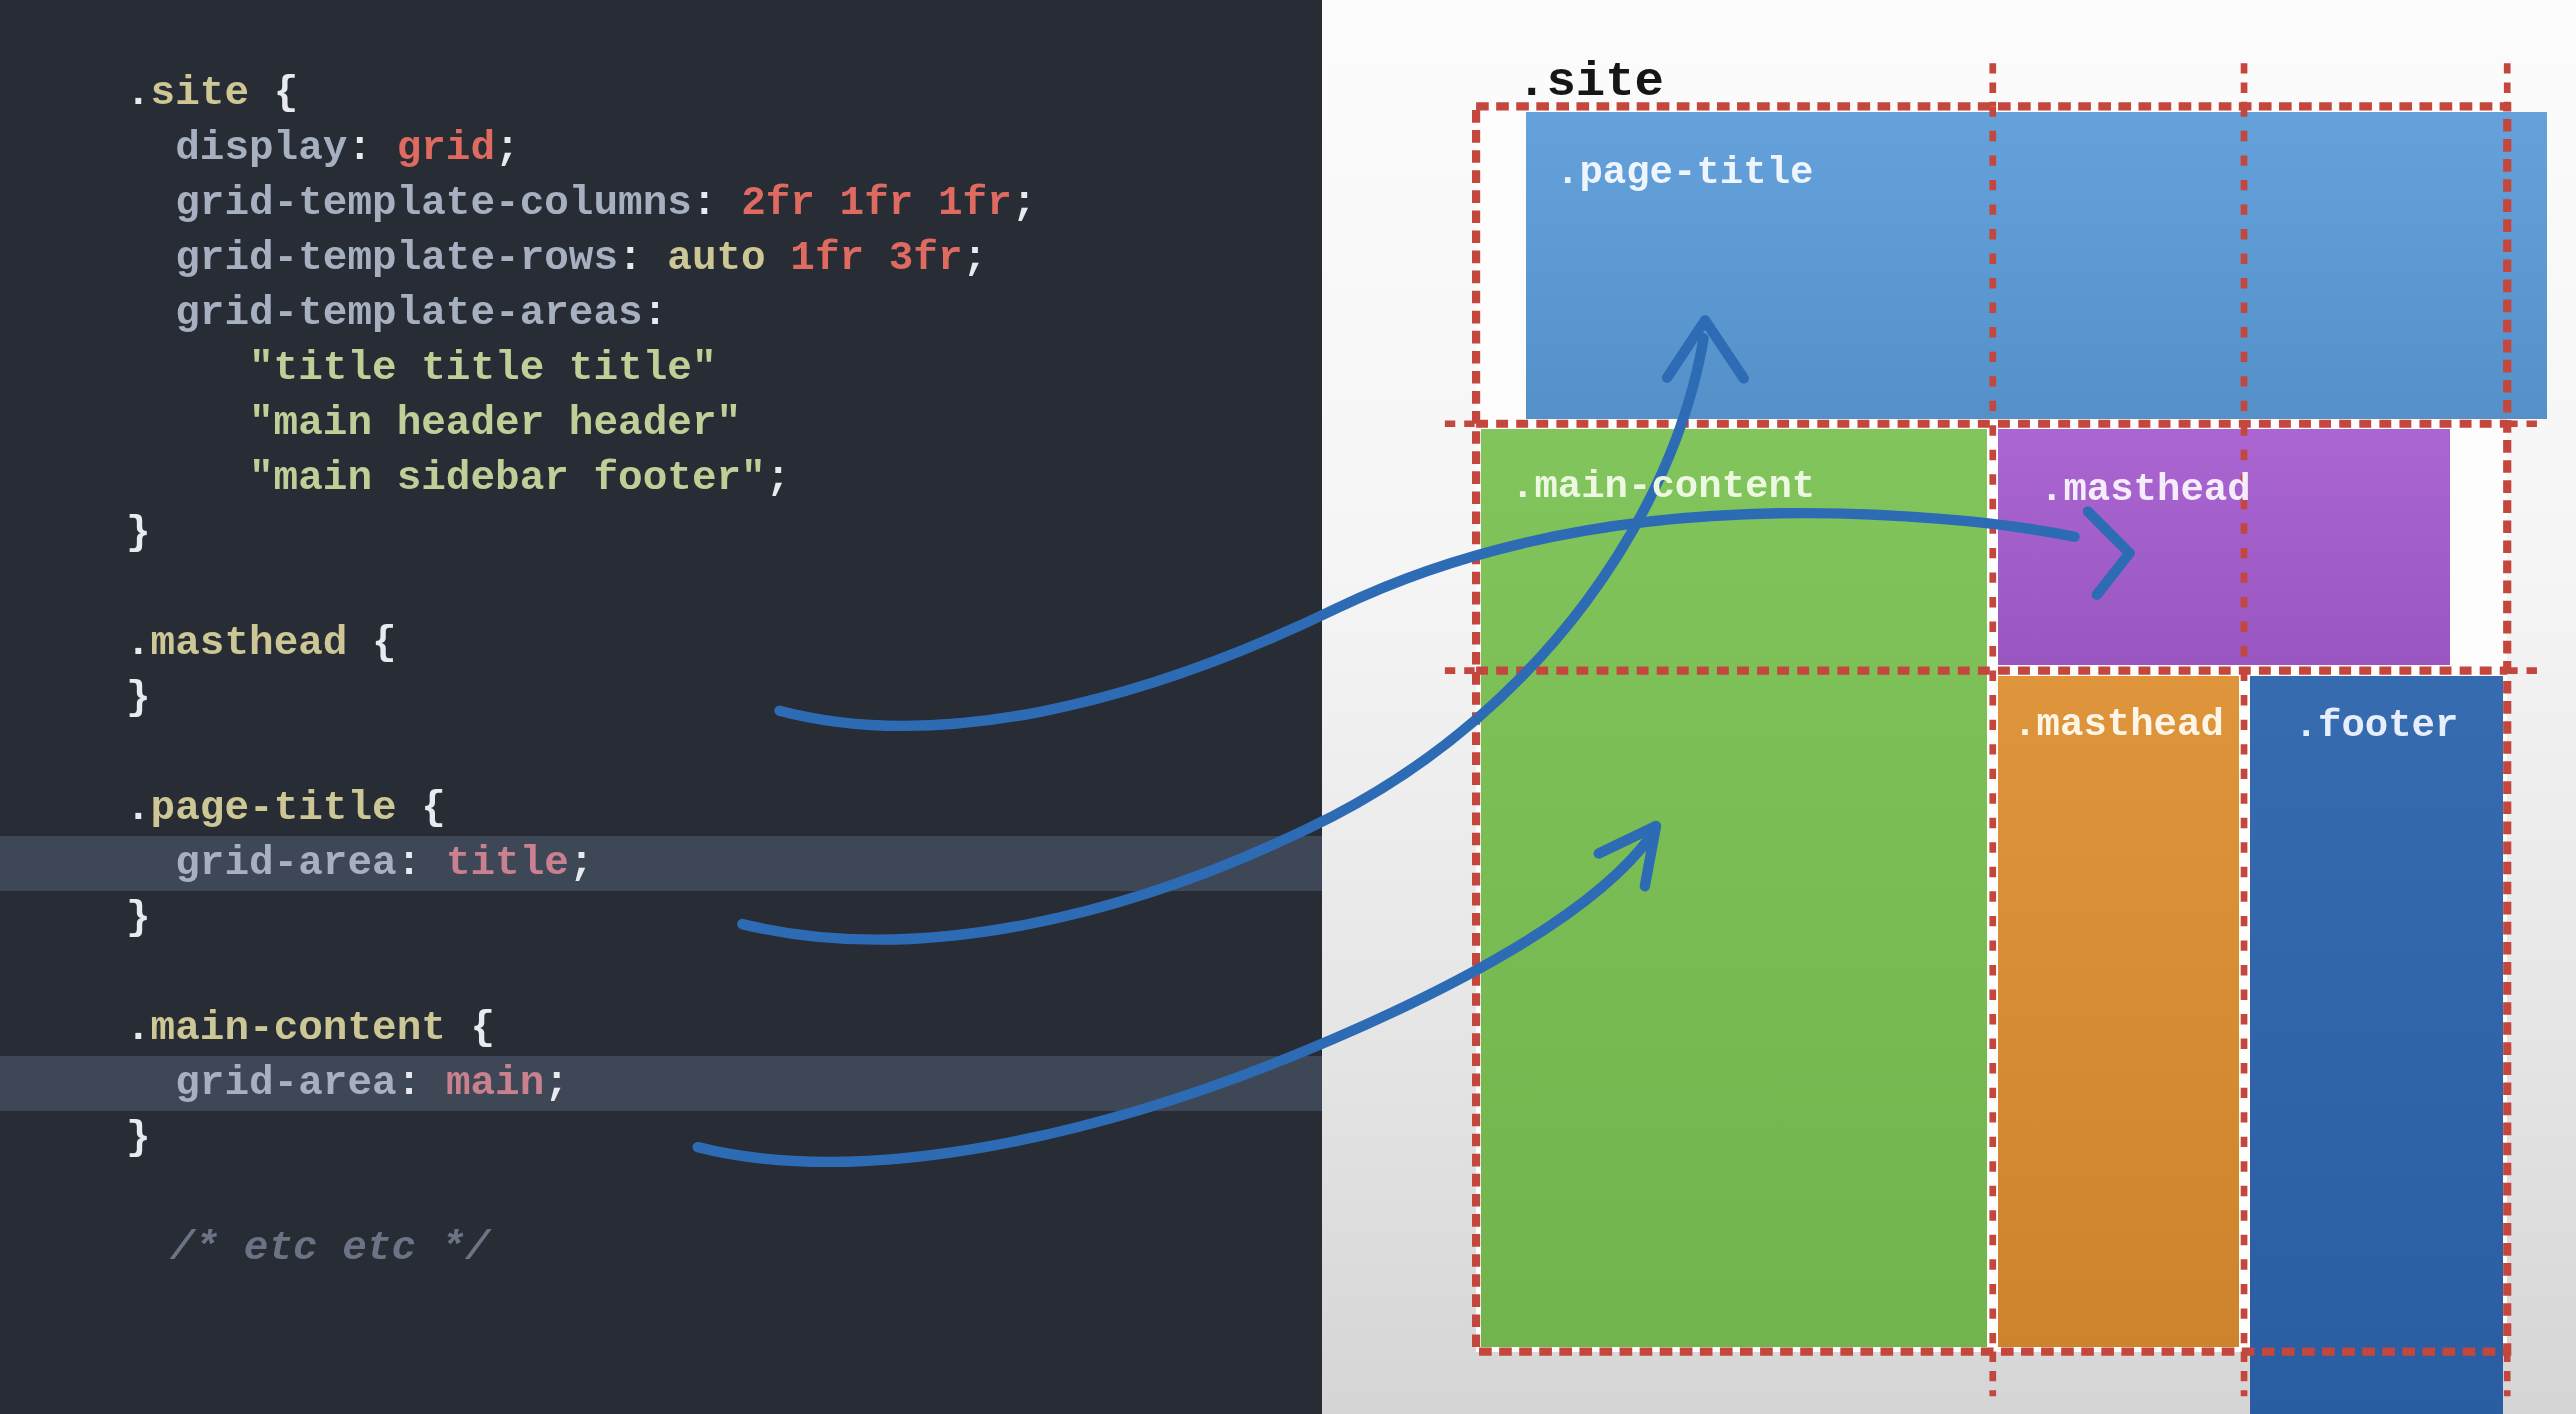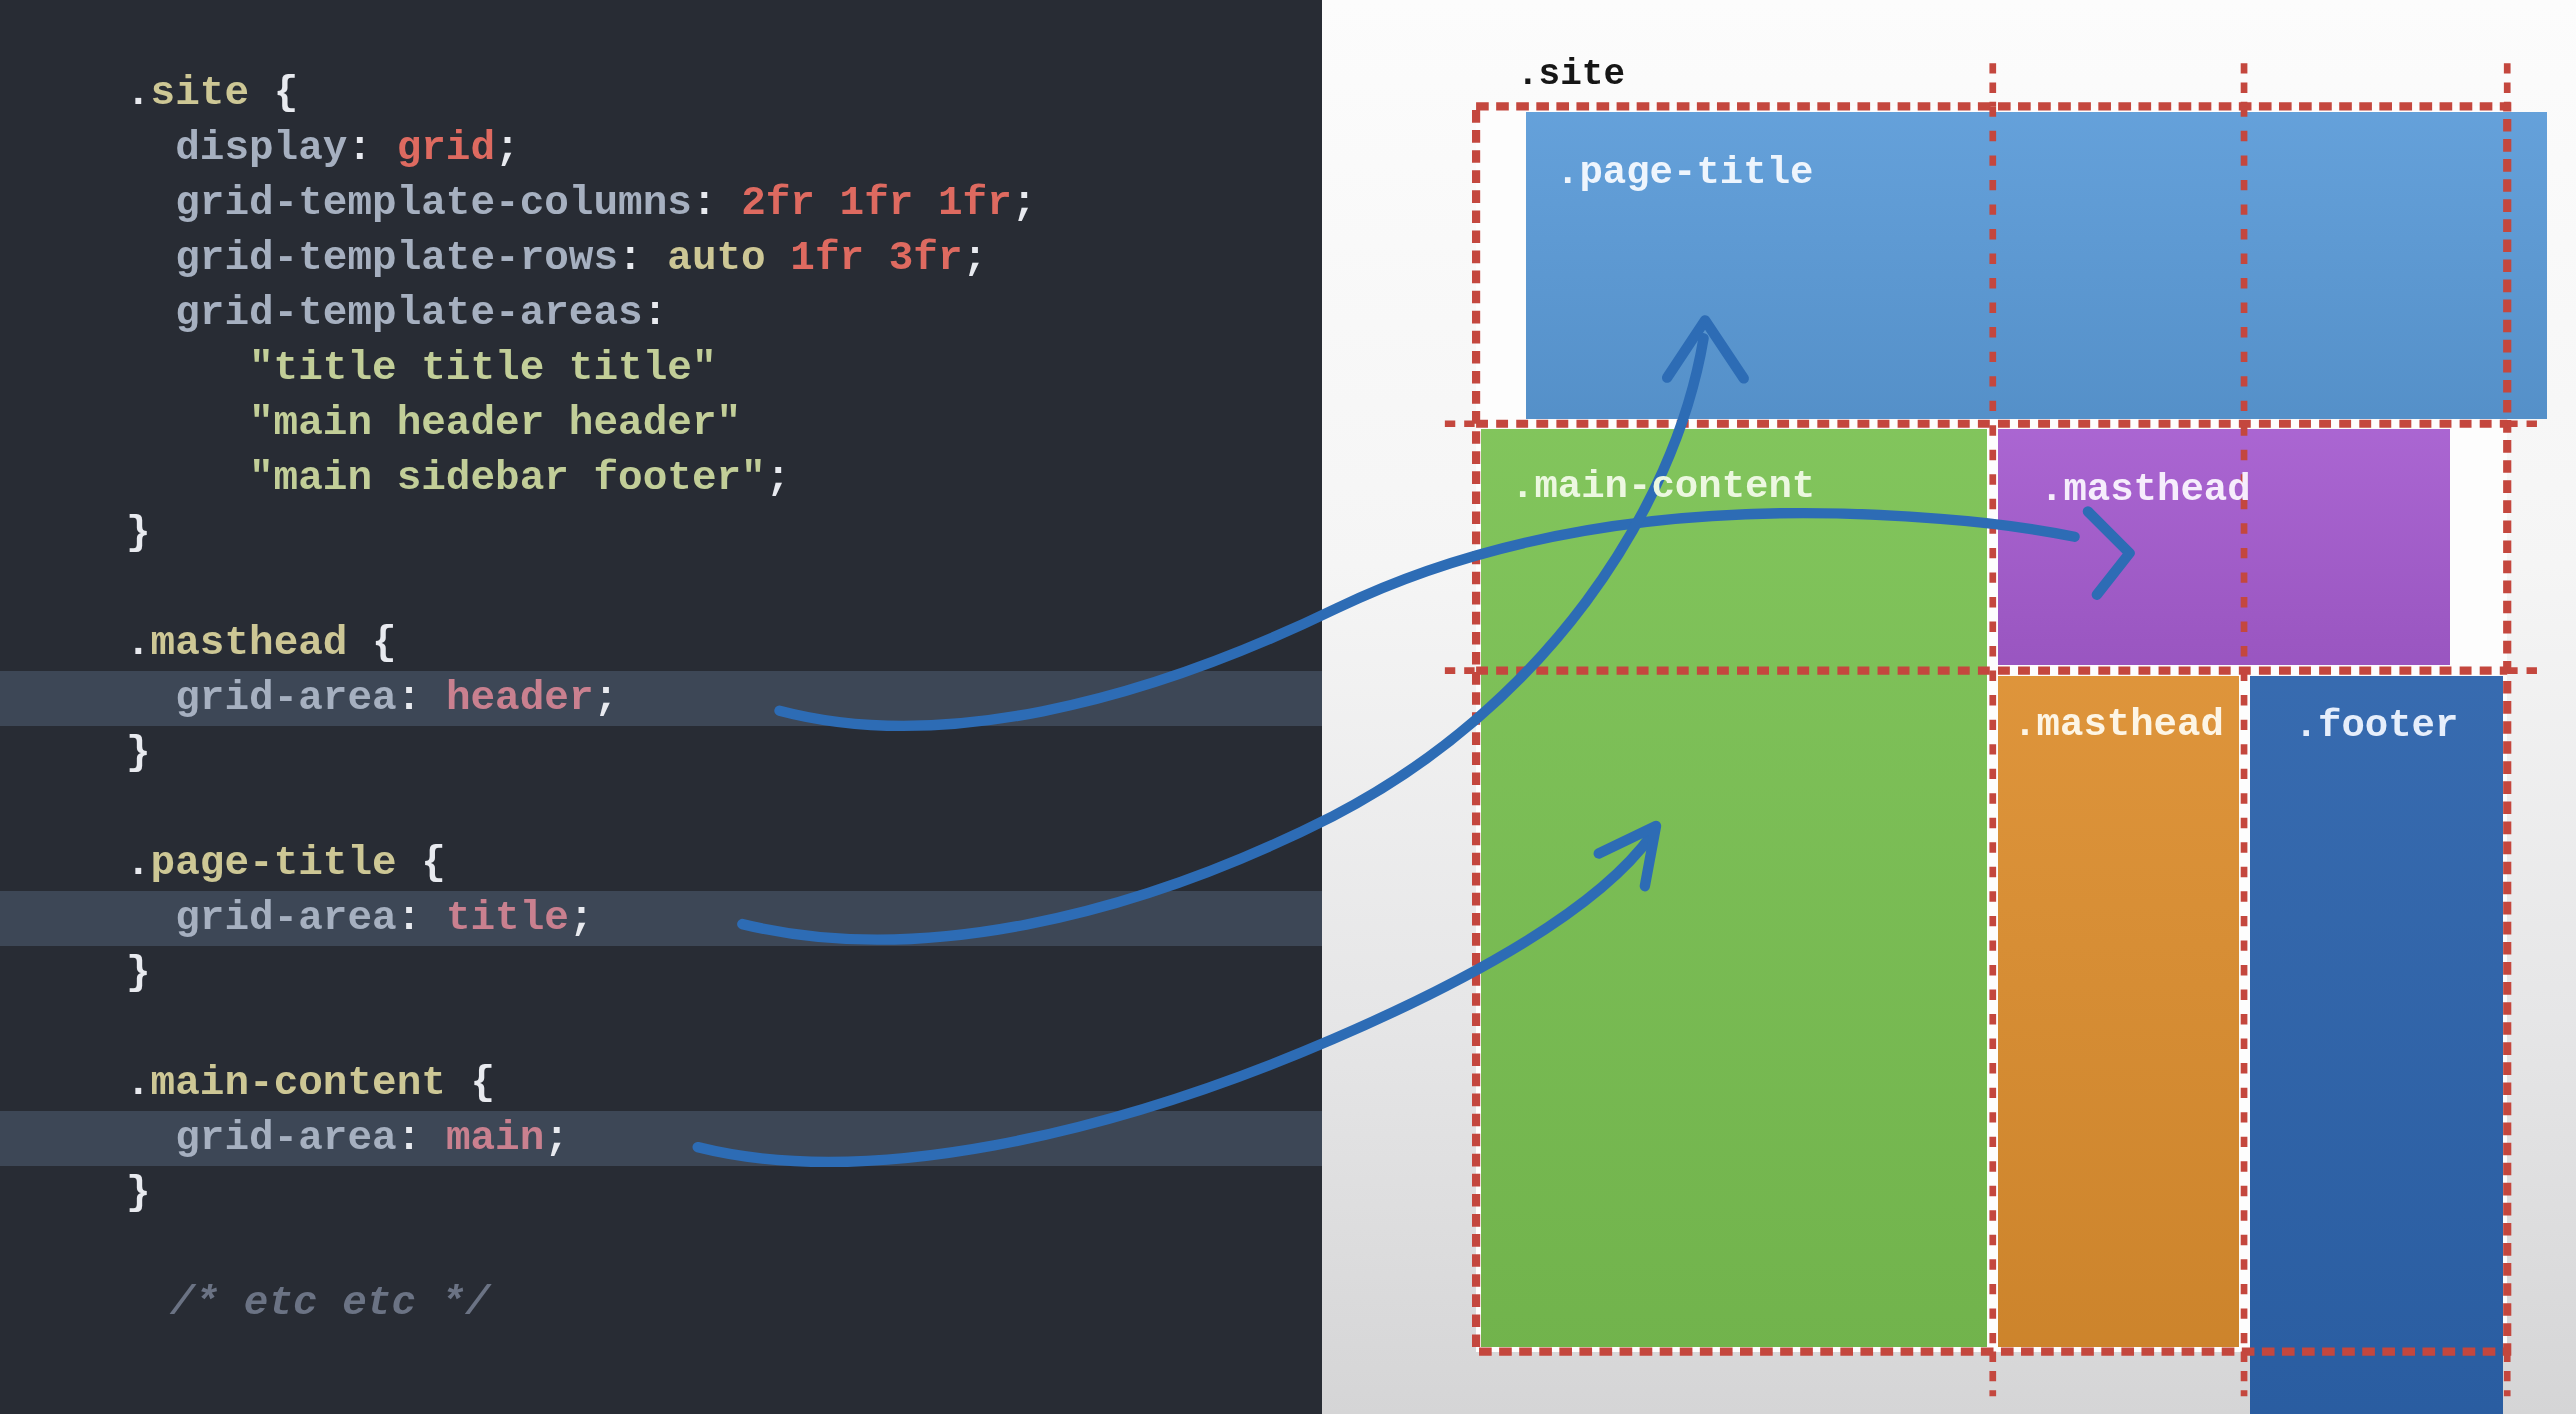--- a/index.html
+++ b/index.html
@@ -19,21 +19,21 @@
   .tk-val{color:var(--tk-val);}
   .tk-hval{color:var(--tk-hval);}
   .tk-str{color:var(--tk-str);}
   .tk-comment{color:var(--tk-comment);font-style:italic;margin-left:44px;}
 
   
   .preview-panel{position:absolute;left:1322px;top:0;right:0;height:1414px;
                  background:linear-gradient(180deg,#fcfcfc 0%,#f5f5f5 40%,#e6e6e7 72%,#d5d5d6 100%);}
   .grid-underlay{position:absolute;left:1476px;top:106px;width:1031px;height:1246px;
                  background:#fdfdfd;}
-  .site-label{position:absolute;left:1517px;top:54px;font-size:36px;font-weight:700;
+  .site-label{position:absolute;left:1517px;top:54px;font-size:49px;font-weight:700;
               color:var(--site-label-color);}
   .gbox{position:absolute;font-weight:700;box-sizing:border-box;}
   .gbox::after{content:"";position:absolute;inset:0;
                background:linear-gradient(180deg,rgba(255,255,255,.06),rgba(0,0,0,.07));}
   .gbox .blabel{position:relative;z-index:2;display:block;}
   .box-page-title  {left:1481px;top:112px; width:1021px;height:307px;background:var(--box-page-title);
                     padding:39px 0 0 30px;font-size:39px;color:#eef5fd;margin-left:45px;}
   .box-main-content{left:1481px;top:429px; width:506px; height:918px;background:var(--box-main-content);
                     padding:36px 0 0 30px;font-size:39px;color:#ecf8e0;}
   .box-masthead    {left:1998px;top:429px; width:452px; height:236px;background:var(--box-masthead);
@@ -56,21 +56,20 @@
         <div class="code-line"><span class="tk-prop">  display</span><span class="tk-punct">: </span><span class="tk-val">grid</span><span class="tk-punct">;</span></div>
         <div class="code-line"><span class="tk-prop">  grid-template-columns</span><span class="tk-punct">: </span><span class="tk-val">2fr 1fr 1fr</span><span class="tk-punct">;</span></div>
         <div class="code-line"><span class="tk-prop">  grid-template-rows</span><span class="tk-punct">: </span><span class="tk-sel">auto</span><span class="tk-punct"> </span><span class="tk-val">1fr 3fr</span><span class="tk-punct">;</span></div>
         <div class="code-line"><span class="tk-prop">  grid-template-areas</span><span class="tk-punct">:</span></div>
         <div class="code-line"><span class="tk-str">     "title title title"</span></div>
         <div class="code-line"><span class="tk-str">     "main header header"</span></div>
         <div class="code-line"><span class="tk-str">     "main sidebar footer"</span><span class="tk-punct">;</span></div>
         <div class="code-line"><span class="tk-punct">}</span></div>
         <div class="code-line">&nbsp;</div>
         <div class="code-line"><span class="tk-punct">.</span><span class="tk-sel">masthead</span><span class="tk-punct"> {</span></div>
-        <div class="code-line hl"><span class="tk-prop">  grid-area</span><span class="tk-punct">: </span><span class="tk-hval">header</span><span class="tk-punct">;</span></div>
         <div class="code-line"><span class="tk-punct">}</span></div>
         <div class="code-line">&nbsp;</div>
         <div class="code-line"><span class="tk-punct">.</span><span class="tk-sel">page-title</span><span class="tk-punct"> {</span></div>
         <div class="code-line hl"><span class="tk-prop">  grid-area</span><span class="tk-punct">: </span><span class="tk-hval">title</span><span class="tk-punct">;</span></div>
         <div class="code-line"><span class="tk-punct">}</span></div>
         <div class="code-line">&nbsp;</div>
         <div class="code-line"><span class="tk-punct">.</span><span class="tk-sel">main-content</span><span class="tk-punct"> {</span></div>
         <div class="code-line hl"><span class="tk-prop">  grid-area</span><span class="tk-punct">: </span><span class="tk-hval">main</span><span class="tk-punct">;</span></div>
         <div class="code-line"><span class="tk-punct">}</span></div>
         <div class="code-line">&nbsp;</div>

